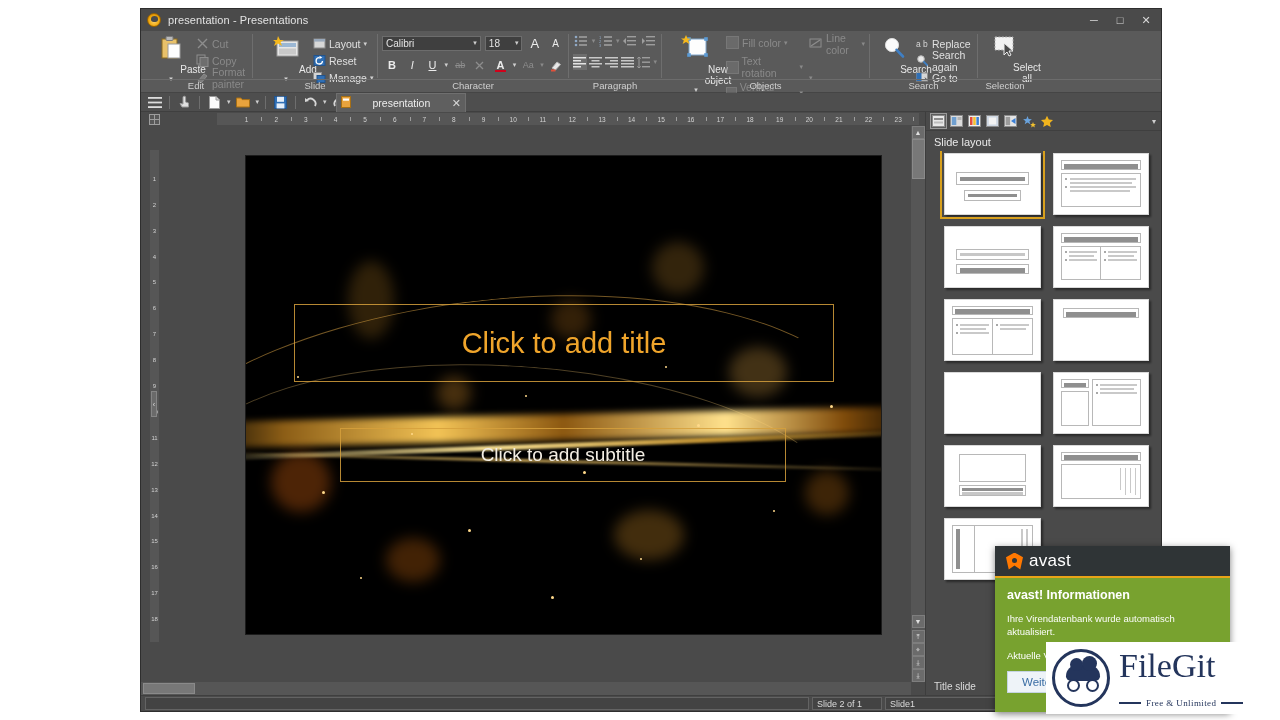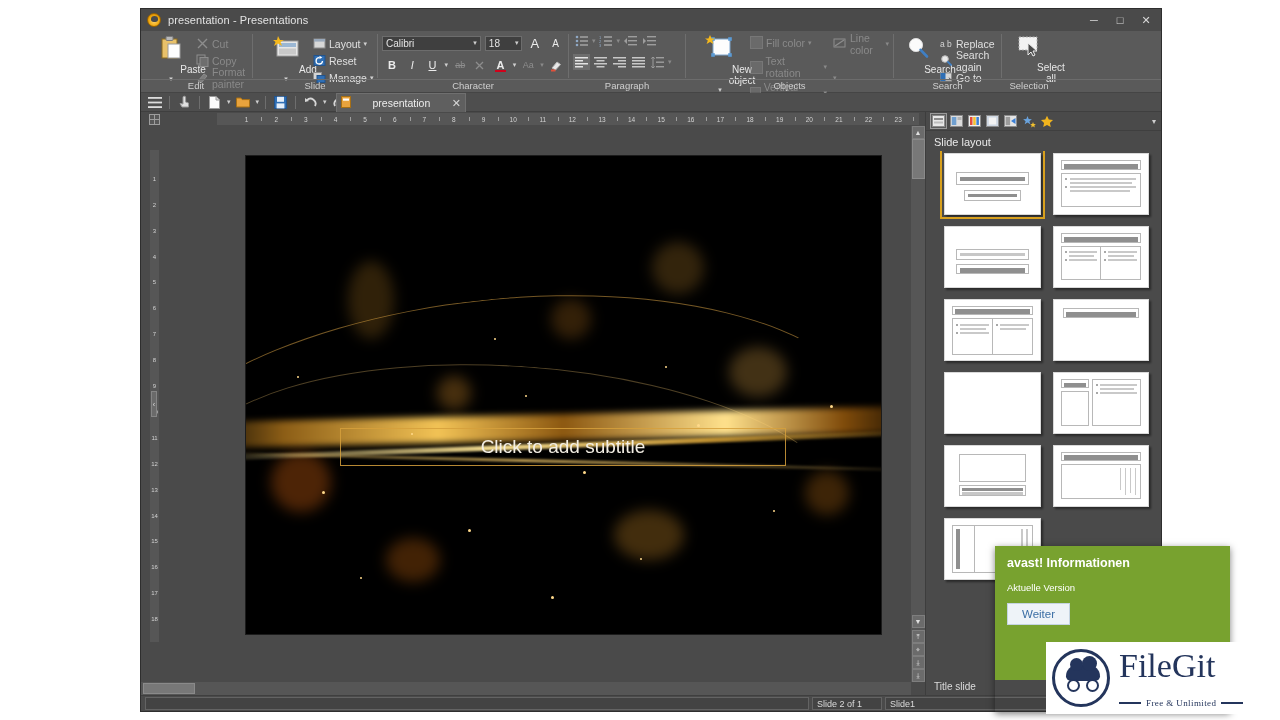--- a/index.html
+++ b/index.html
@@ -182,21 +182,21 @@
     filter: blur(7px);
   }
   .spark { position:absolute; border-radius:50%; background:#ffd98a; }
 
   .ph {
     position:absolute; border:1px solid rgba(214,160,60,.85);
     display:flex; align-items:center; justify-content:center;
   }
   .ph-title { left:48px; top:148px; width:540px; height:78px; }
   .ph-title span { color:#f0a52b; font-size:29px; }
-  .ph-sub { left:94px; top:272px; width:446px; height:38px; }
+  .ph-sub { left:94px; top:272px; width:446px; height:54px; }
   .ph-sub span { color:#f3eee4; font-size:19px; }
 
   
   .side-handle {
     position:absolute; width:6px; height:26px; background:#6a6a6a; border:1px solid #858585;
     top:50%; margin-top:-13px; display:flex; align-items:center; justify-content:center;
     color:#e0e0e0; font-size:7px;
   }
 
   
@@ -465,21 +465,21 @@
             <svg width="14" height="13" viewBox="0 0 14 13">
               <path d="M3 9 L8 3 L11.5 5.5 L6.5 11 Z" fill="#e8e8e8" stroke="#b4b4b4"></path>
               <path d="M2 11.5 L6.5 11.5" stroke="#e0503a" stroke-width="2"></path>
             </svg>
           </div>
         </div>
         <div class="grp-label">Character</div>
       </div>
       <div class="ribbon-sep"></div>
 
-      <div class="ribbon-group" style="width:114px; flex-direction:column; padding-top:2px;">
+      <div class="ribbon-group" style="width:90px; flex-direction:column; padding-top:2px;">
         <div style="display:flex; align-items:center; gap:2px;">
           <div class="fmt-btn dis">
             <svg width="14" height="12" viewBox="0 0 14 12">
               <circle cx="2" cy="2" r="1.3" fill="#8fa8c4"></circle>
                 <rect x="5" y="1.3" width="8" height="1.4" fill="#a7a7a7"></rect>
               <circle cx="2" cy="6" r="1.3" fill="#8fa8c4"></circle>
                 <rect x="5" y="5.3" width="8" height="1.4" fill="#a7a7a7"></rect>
               <circle cx="2" cy="10" r="1.3" fill="#8fa8c4"></circle>
                 <rect x="5" y="9.3" width="8" height="1.4" fill="#a7a7a7"></rect>
             </svg>
@@ -847,20 +847,23 @@
                 <div class="spark" style="left:71%; top:56%; width:3px; height:3px;"></div>
                 <div class="spark" style="left:83%; top:74%; width:2px; height:2px;"></div>
                 <div class="spark" style="left:92%; top:52%; width:3px; height:3px;"></div>
                 <div class="spark" style="left:18%; top:88%; width:2px; height:2px;"></div>
                 <div class="spark" style="left:48%; top:92%; width:3px; height:3px;"></div>
                 <div class="spark" style="left:66%; top:44%; width:2px; height:2px;"></div>
                 <div class="spark" style="left:8%;  top:46%; width:2px; height:2px;"></div>
                 <div class="spark" style="left:39%; top:38%; width:2px; height:2px;"></div>
               </div>
 
+              <div class="ph ph-title">
+                <span>Click to add title</span>
+              </div>
               <div class="ph ph-sub">
                 <span>Click to add subtitle</span>
               </div>
             </div>
 
             <div class="side-handle" style="right:2px;">›</div>
 
             <div class="editor-scroll">
               <div class="es-btn">▲</div>
               <div class="es-thumb"></div>
@@ -1097,22 +1100,30 @@
       <div class="st-icon">
         <svg width="11" height="10" viewBox="0 0 11 10">
           <rect x="0.5" y="0.5" width="10" height="9" fill="#3c6fb0" stroke="#23538a"></rect>
           <path d="M4 3 L8 5 L4 7 Z" fill="#ffd24d"></path>
         </svg>
       </div>
     </div>
   </div>
 
   <div class="avast">
+    <div class="avast-head">
+      <div class="avast-logo">
+        <span class="sw"></span>
+        <span class="eye"></span>
+      </div>
+      <div class="avast-word">avast</div>
+    </div>
     <div class="avast-body">
       <div class="avast-h">avast! Informationen</div>
+      <div class="avast-p">Ihre Virendatenbank wurde automatisch aktualisiert.</div>
       <div class="avast-p2">Aktuelle Version</div>
       <div class="avast-btn">Weiter</div>
     </div>
   </div>
 
   <div class="filegit">
     <div class="fg-circle">
       <span class="fg-cloud"></span>
       <span class="fg-goggles">
           <i></i>

